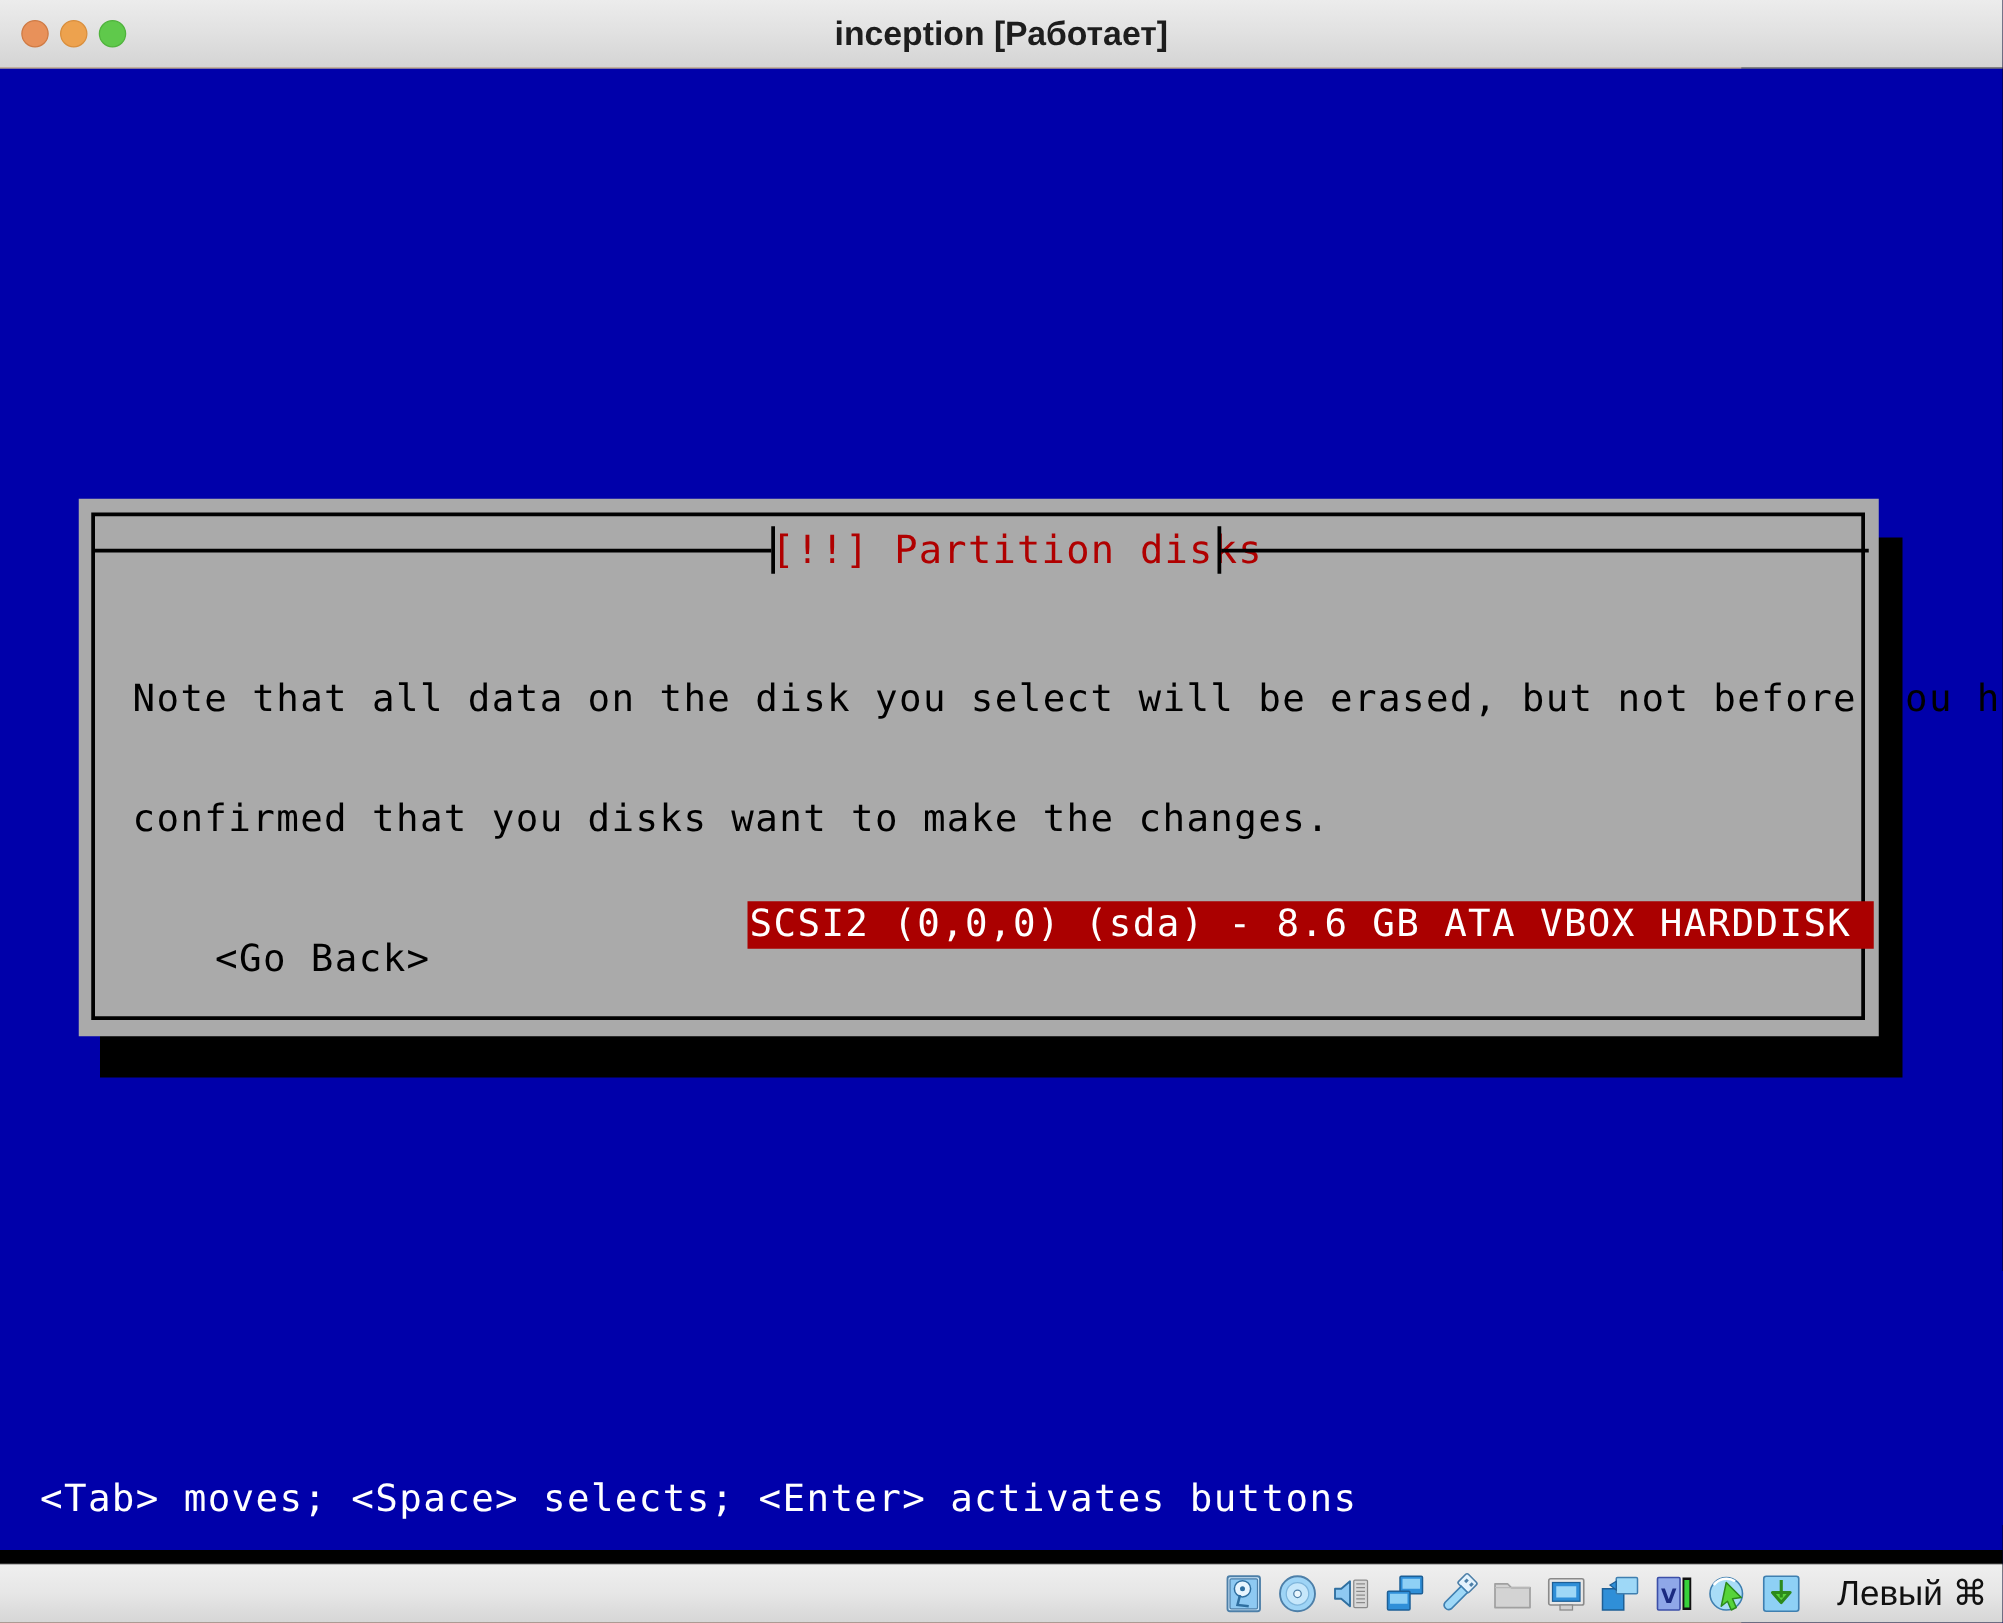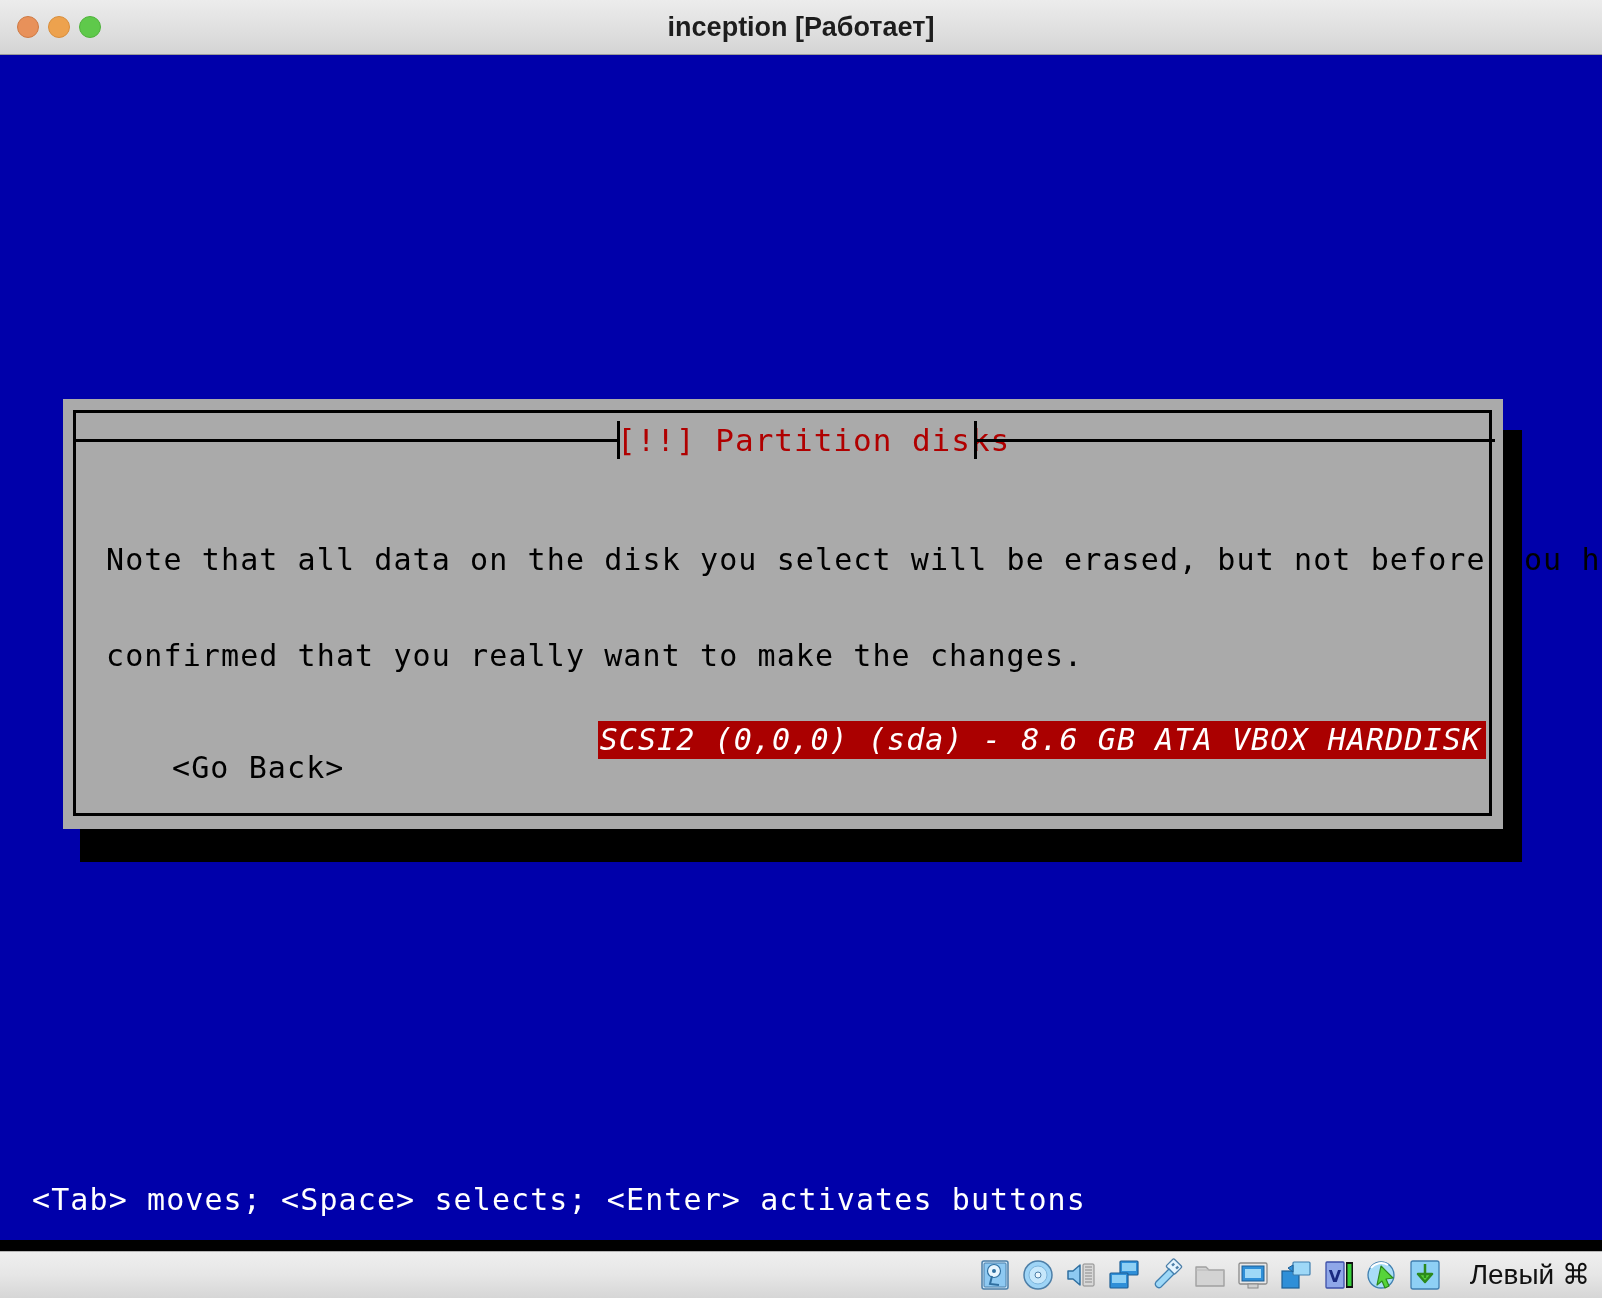--- a/index.html
+++ b/index.html
@@ -134,22 +134,21 @@
   #disk-list {
     position: absolute;
     left: 330px; top: 274px;
     font-size: 30px;
     line-height: 34px;
     letter-spacing: 1.1px;
     white-space: pre;
   }
   .disk-item {
     display: inline-block;
-    padding: 2px 5px 2px 2px;
-    font-style: italic;
+    padding: 2px 18px 2px 2px;
   }
   .disk-item.selected {
     background: #aa0000;
     color: #ffffff;
   }
 
   #go-back {
     position: absolute;
     left: 96px; top: 338px;
     font-size: 30px;
@@ -231,21 +230,21 @@
       <div id="dialog-inner">
 
         <div id="title-rule-left"></div>
         <div id="title-tick-left"></div>
         <div id="dialog-title">[!!] Partition disks</div>
         <div id="title-tick-right"></div>
         <div id="title-rule-right"></div>
 
         <div id="dialog-body">
           <div class="body-line">Note that all data on the disk you select will be erased, but not before you have</div>
-          <div class="body-line">confirmed that you really want to make the changes.</div>
+          <div class="body-line">confirmed that you disks want to make the changes.</div>
           <div class="spacer-line"></div>
           <div class="body-line">Space disk to partition:</div>
         </div>
 
         <div id="disk-list">
           <span class="disk-item selected">SCSI2 (0,0,0) (sda) - 8.6 GB ATA VBOX HARDDISK</span>
         </div>
 
         <div id="go-back">&lt;Go Back&gt;</div>
 

